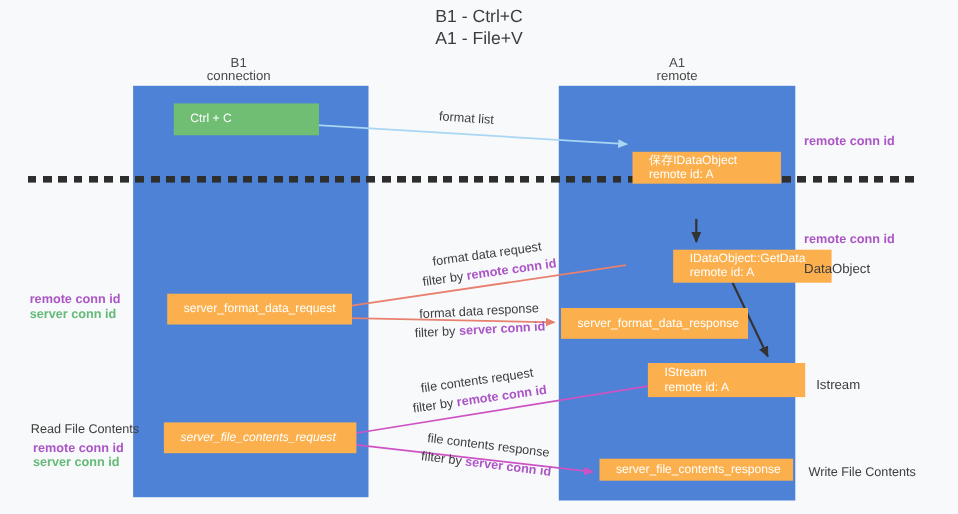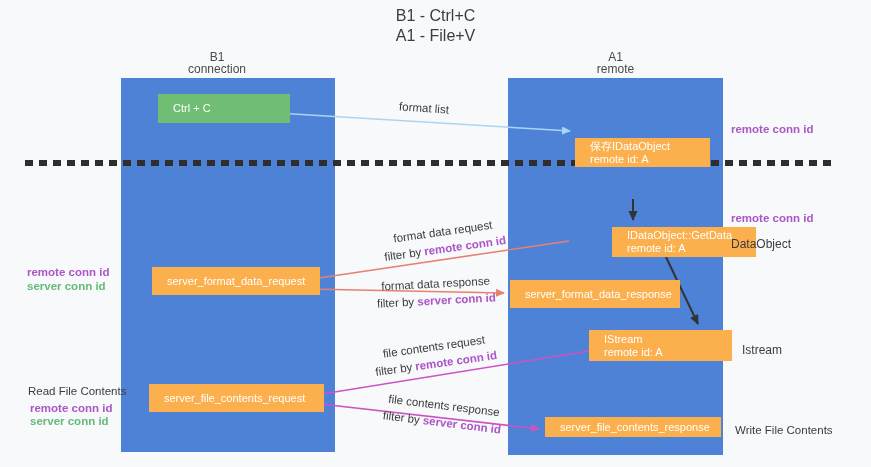--- a/index.html
+++ b/index.html
@@ -126,21 +126,21 @@
 
   <div class="box orange" style="left:510px;top:280px;width:155px;height:28px;">
     <div>server_format_data_response</div>
   </div>
 
   <div class="box orange" style="left:589px;top:330px;width:128px;height:31px;">
     <div>IStream</div>
     <div>remote id: A</div>
   </div>
 
-  <div class="box orange" style="left:149px;top:384px;width:160px;height:28px;">
+  <div class="box orange" style="left:149px;top:384px;width:160px;height:28px;font-style:italic;">
     <div>server_file_contents_request</div>
   </div>
 
   <div class="box orange" style="left:545px;top:417px;width:161px;height:20px;">
     <div>server_file_contents_response</div>
   </div>
 
   <div class="slabel purple" style="left:731px;top:123px;">remote conn id</div>
   <div class="slabel purple" style="left:731px;top:212px;">remote conn id</div>
   <div class="slabel" style="left:731px;top:237px;font-size:12px;">DataObject</div>

